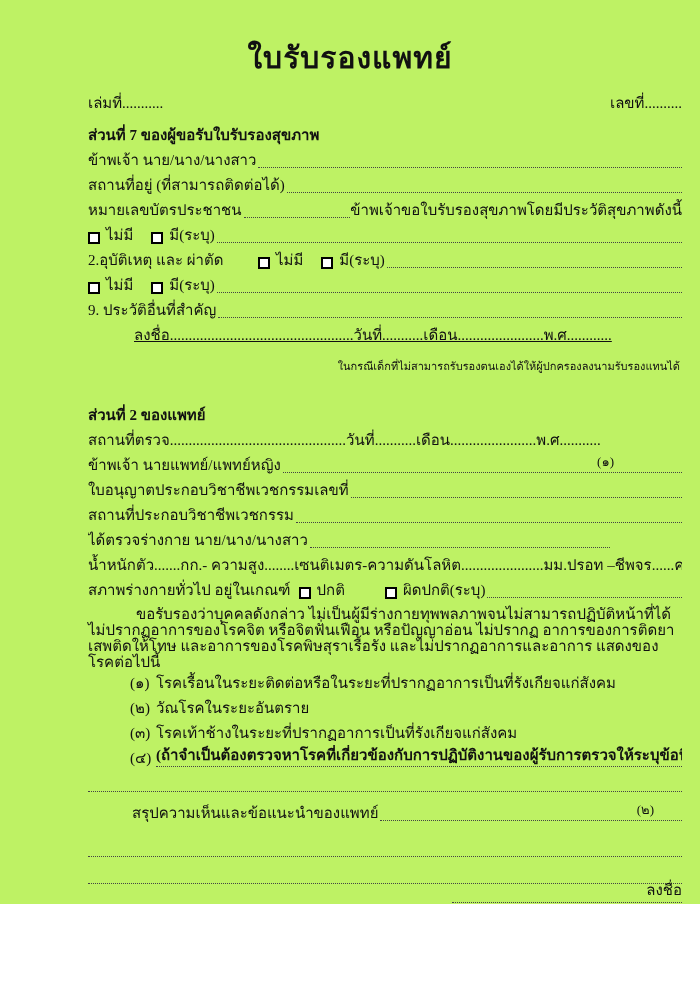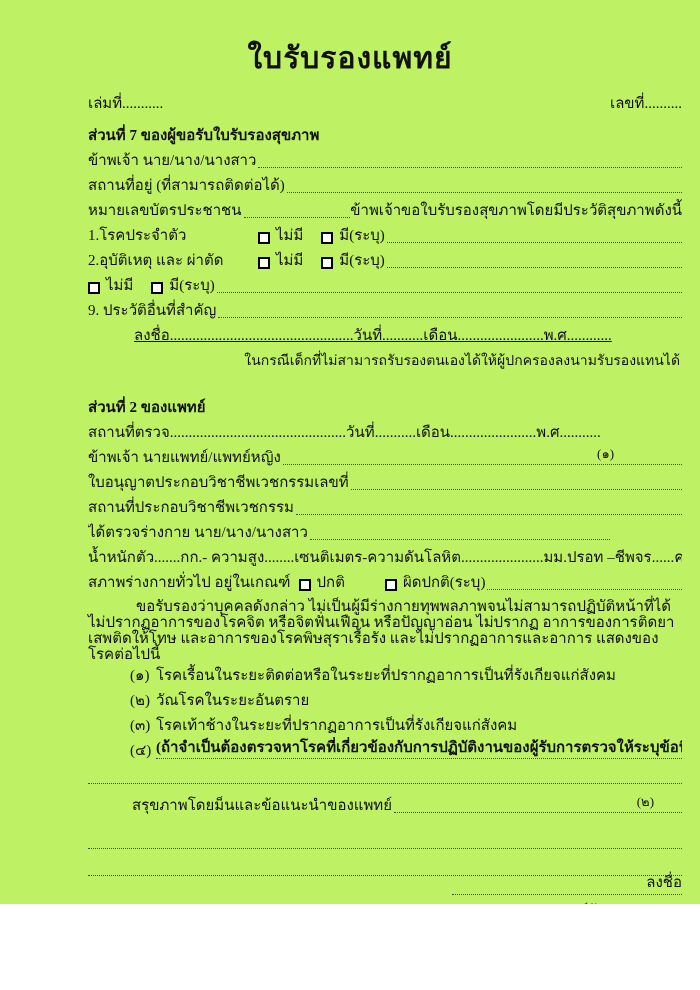--- a/index.html
+++ b/index.html
@@ -62,24 +62,24 @@
     border: 2px solid #000;
     background: #fff;
     margin: 0 6px 3px 0;
     align-self: flex-end;
     flex: none;
   }
   .cb-gap { margin-left: 18px; }
   .cb-label { min-width: 170px; display: inline-block; }
   .small-note {
     height: 20px;
-    font-size: 14px;
+    font-size: 11px;
     text-align: right;
     padding-right: 2px;
-    margin-top: 2px;
+    margin-top: 10px;
   }
   .part2-gap { margin-top: 24px; }
   .bold { font-weight: bold; }
   .ref-sup {
     position: absolute;
     top: 0px;
     font-size: 13px;
     line-height: 13px;
   }
   .ref1-pos { right: 68px; }
@@ -148,21 +148,20 @@
       <span class="dots fill"></span>
     </div>
 
     <div class="line">
       <span>หมายเลขบัตรประชาชน</span>
       <span class="dots fill"></span>
       <span>ข้าพเจ้าขอใบรับรองสุขภาพโดยมีประวัติสุขภาพดังนี้</span>
     </div>
 
     <div class="line">
-      <span class="cb-label">1.โรคประจำตัว</span>
       <span class="checkbox"></span>
       <span>ไม่มี</span>
       <span class="checkbox cb-gap"></span>
       <span>มี(ระบุ)</span>
       <span class="dots fill"></span>
     </div>
 
     <div class="line">
       <span class="cb-label">2.อุบัติเหตุ และ ผ่าตัด</span>
       <span class="checkbox"></span>
@@ -249,21 +248,21 @@
       <span>โรคเท้าช้างในระยะที่ปรากฏอาการเป็นที่รังเกียจแก่สังคม</span>
     </div>
     <div class="line list-item">
       <span class="list-num">(๔)</span>
       <span class="underline-box">(ถ้าจำเป็นต้องตรวจหาโรคที่เกี่ยวข้องกับการปฏิบัติงานของผู้รับการตรวจให้ระบุข้อนี้)</span>
     </div>
 
     <div class="dotline dl-1"></div>
 
     <div class="line summary-line">
-      <span>สรุขภาพโดยม็นและข้อแนะนำของแพทย์</span>
+      <span>สรุปความเห็นและข้อแนะนำของแพทย์</span>
       <span class="dots fill"></span>
       <span class="ref-sup ref2-pos">(๒)</span>
     </div>
 
     <div class="dotline dl-2"></div>
     <div class="dotline dl-3"></div>
 
     <div class="sign-row">
       <span>ลงชื่อ</span>
       <span class="dots sign-dots"></span>

